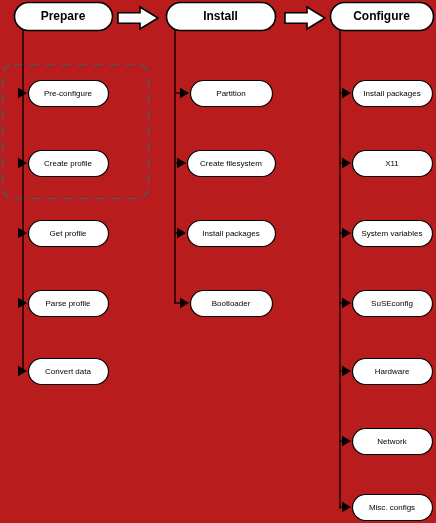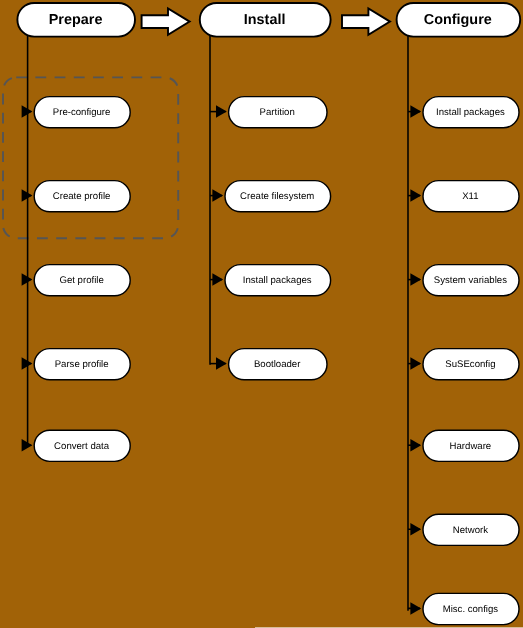--- a/index.html
+++ b/index.html
@@ -10,21 +10,21 @@
   body {
     width: 436px;
     height: 523px;
     font-family: "Liberation Sans", sans-serif;
     overflow: hidden;
   }
   #diagram-root {
     position: relative;
     width: 436px;
     height: 523px;
-    background: #a16207;
+    background: #b91c1c;
   }
   #diagram-svg {
     position: absolute;
     left: 0;
     top: 0;
     width: 436px;
     height: 523px;
     display: block;
   }
   .node-label {

